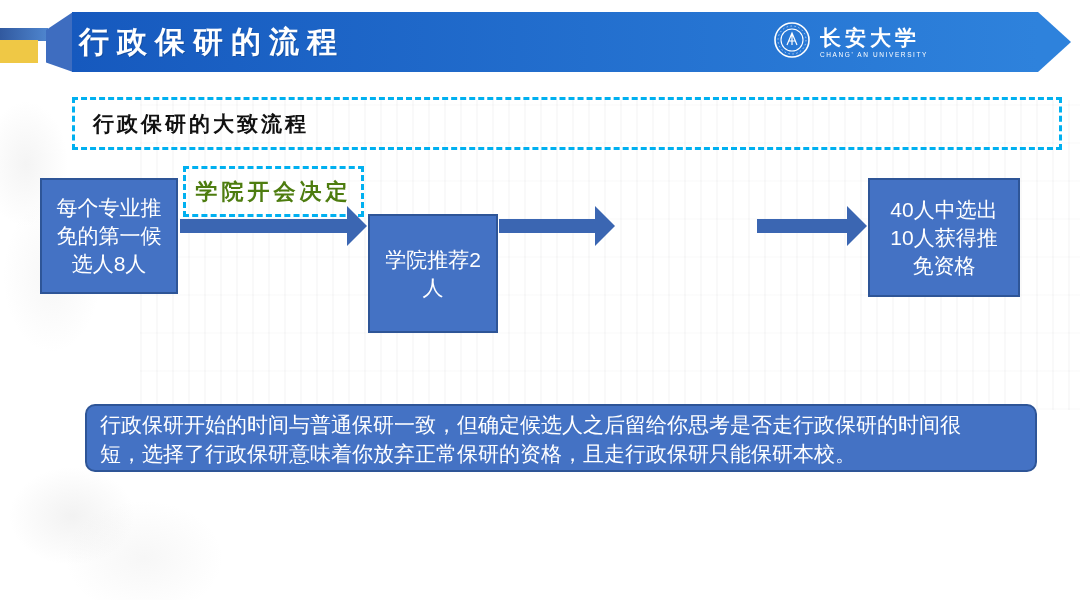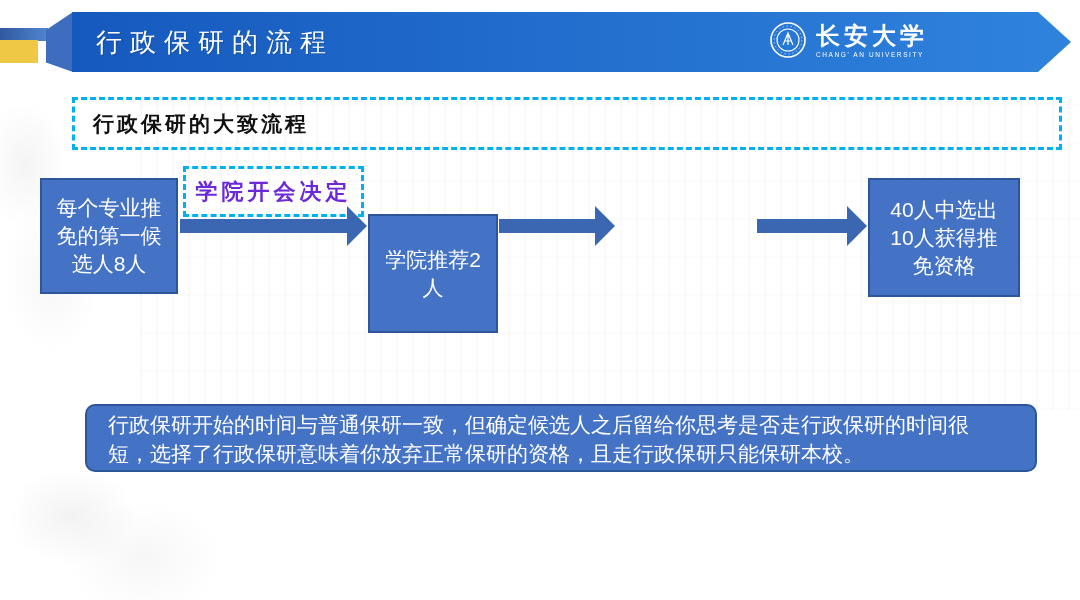--- a/index.html
+++ b/index.html
@@ -44,31 +44,31 @@
     position:absolute;left:72px;top:12px;width:966px;height:60px;
     background:linear-gradient(90deg,#1659be,#2e82dc);
     display:flex;align-items:center;
   }
   .banner-tip{
     position:absolute;left:1038px;top:12px;width:0;height:0;
     border-top:30px solid transparent;border-bottom:30px solid transparent;
     border-left:33px solid #2e82dc;
   }
   .banner-title{
-    margin-left:24px;color:#ffffff;font-size:26px;font-weight:normal;
+    margin-left:7px;color:#ffffff;font-size:30px;font-weight:bold;
     letter-spacing:8px;font-family:"Liberation Serif",serif;
     text-shadow:1px 1px 0 rgba(0,0,0,0.15);white-space:nowrap;
   }
   .logo{
     position:absolute;right:110px;top:0;height:60px;display:flex;align-items:center;gap:9px;
   }
   .logo-text{display:flex;flex-direction:column;align-items:flex-start;}
   .logo-cn{
-    color:#ffffff;font-size:24px;font-weight:bold;letter-spacing:4px;
-    font-family:Liberation Mono, monospace;line-height:22px;
+    color:#ffffff;font-size:21px;font-weight:bold;letter-spacing:4px;
+    font-family:Liberation Serif, serif;line-height:22px;
   }
   .logo-en{color:#ffffff;font-size:6.5px;letter-spacing:1.6px;margin-top:2px;}
   
   .section-box{
     position:absolute;left:72px;top:97px;width:990px;height:53px;
     border:3px dashed #00b0f0;display:flex;align-items:center;
   }
   .section-label{
     margin-left:18px;color:#111111;font-size:21px;font-weight:bold;
     letter-spacing:3px;font-family:"Liberation Serif",serif;white-space:nowrap;
@@ -92,31 +92,31 @@
     position:absolute;right:0;top:0;width:0;height:0;
     border-top:20px solid transparent;border-bottom:20px solid transparent;
     border-left:20px solid #3b66b2;
   }
   .arrow1{left:180px;width:187px;}
   .arrow2{left:499px;width:116px;}
   .arrow3{left:757px;width:110px;}
   .dlabel{
     position:absolute;border:3px dashed #00b0f0;background:transparent;
     display:flex;align-items:center;justify-content:center;
-    color:#6d28d9;font-weight:bold;font-family:"Liberation Serif",serif;
+    color:#4d7c0f;font-weight:bold;font-family:"Liberation Serif",serif;
     font-size:22px;letter-spacing:4px;white-space:nowrap;
   }
   .dlabel1{left:183px;top:166px;width:181px;height:51px;}
   .dlabel2{left:766px;top:164px;width:84px;height:53px;}
   
   .note{
     position:absolute;left:85px;top:404px;width:952px;height:68px;
     background:#4472c4;border:2px solid #2e5597;border-radius:10px;
     color:#ffffff;font-size:21px;line-height:29px;
-    padding:4px 21px;white-space:pre-line;
+    padding:4px 13px;white-space:pre-line;
   }
 </style>
 </head>
 <body>
 
 <div class="slide">
 
   <div class="wm-buildings"></div>
   <div class="wm-foliage-top"></div>
   <div class="wm-foliage-bottom"></div>

